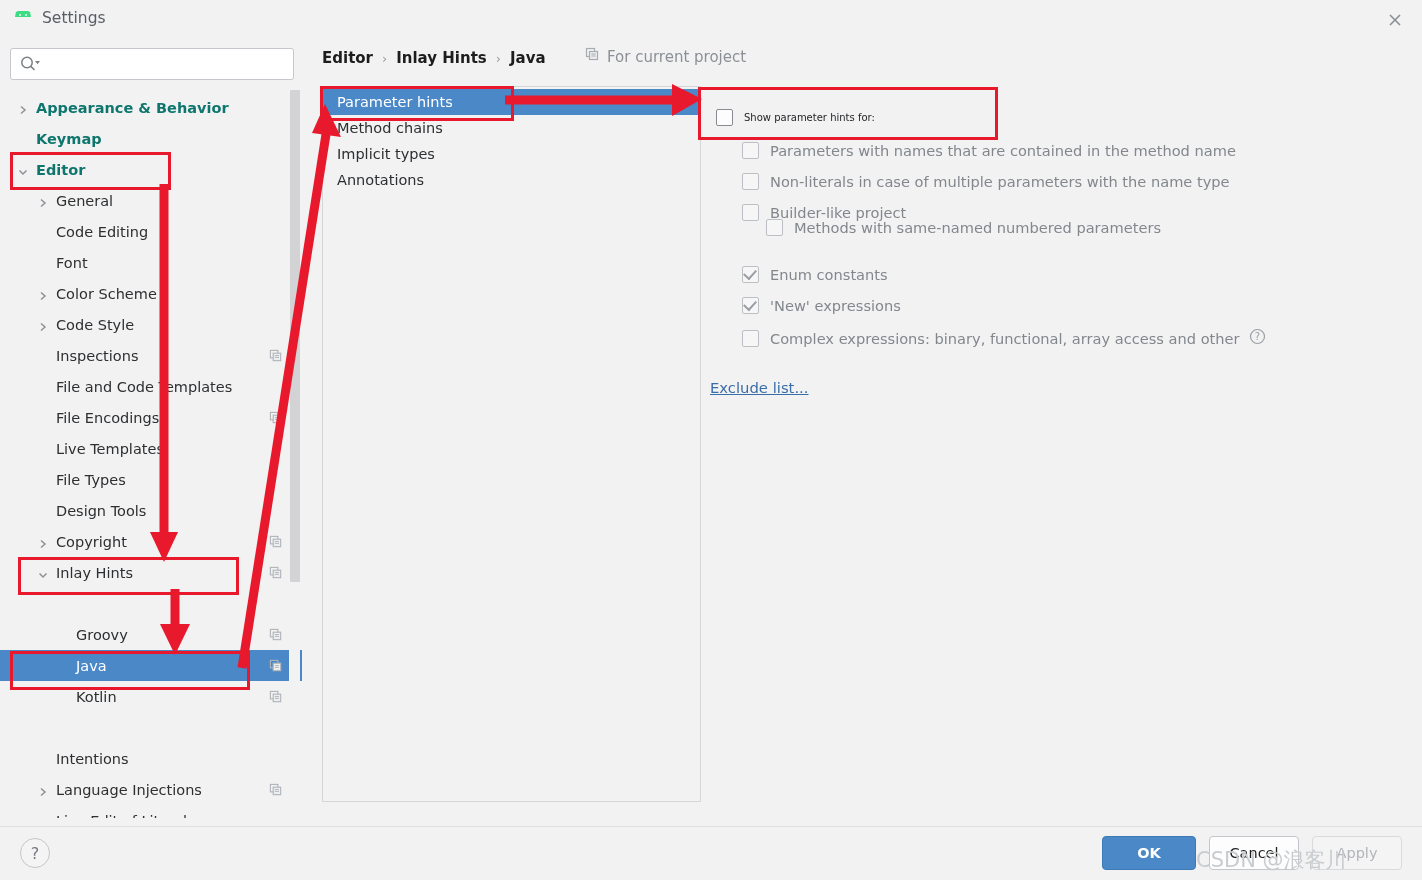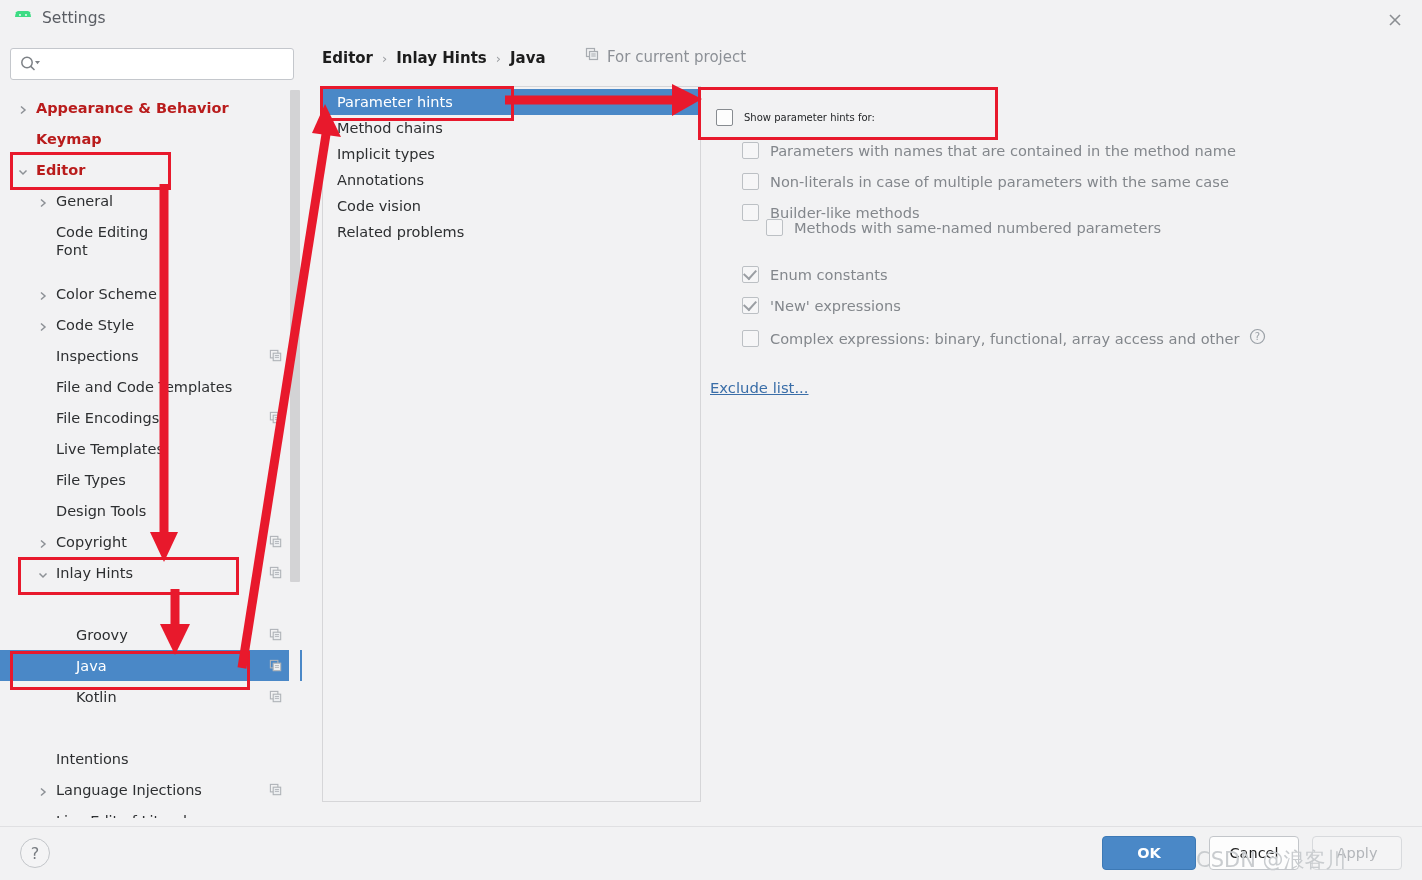--- a/index.html
+++ b/index.html
@@ -50,21 +50,21 @@
     display:flex;align-items:center;
     cursor:default;
   }
   .tree-row .chev{
     position:absolute;width:14px;height:14px;
   }
   .tree-row .lbl{
     position:absolute;white-space:nowrap;
     font-size:14.5px;color:#2d2f31;
   }
-  .tree-row.bold .lbl{font-weight:bold;color:#b91c1c;}
+  .tree-row.bold .lbl{font-weight:bold;color:#0f766e;}
   .tree-row.sel{background:#4a88c7;}
   .tree-row.sel .lbl{color:#ffffff;}
   .scope-icon{
     position:absolute;left:269px;width:14px;height:14px;
   }
   
   .sb-track{
     position:absolute;left:289px;top:90px;width:11px;height:610px;
     background:#f2f2f3;
   }
@@ -217,21 +217,21 @@
     </div>
     <div class="tree-row" style="top: 97px;">
       <span class="chev" style="left: 38px; top: 10px;"><svg width="10" height="10" viewBox="0 0 10 10">
           <polyline points="3,1.5 7,5 3,8.5" fill="none" stroke="#8d9196" stroke-width="1.5"></polyline>
         </svg></span>
       <span class="lbl" style="left: 56px;">General</span>
     </div>
     <div class="tree-row" style="top: 128px;">
       <span class="lbl" style="left: 56px;">Code Editing</span>
     </div>
-    <div class="tree-row" style="top: 146px;">
+    <div class="tree-row" style="top: 159px;">
       <span class="lbl" style="left: 56px;">Font</span>
     </div>
     <div class="tree-row" style="top: 190px;">
       <span class="chev" style="left: 38px; top: 10px;"><svg width="10" height="10" viewBox="0 0 10 10">
           <polyline points="3,1.5 7,5 3,8.5" fill="none" stroke="#8d9196" stroke-width="1.5"></polyline>
         </svg></span>
       <span class="lbl" style="left: 56px;">Color Scheme</span>
     </div>
     <div class="tree-row" style="top: 221px;">
       <span class="chev" style="left: 38px; top: 10px;"><svg width="10" height="10" viewBox="0 0 10 10">
@@ -367,44 +367,38 @@
     </div>
     <div class="list-row" style="top: 28px;">
       <span>Method chains</span>
     </div>
     <div class="list-row" style="top: 54px;">
       <span>Implicit types</span>
     </div>
     <div class="list-row" style="top: 80px;">
       <span>Annotations</span>
     </div>
-    <div class="list-row" style="top: 106px;">
-      <span>Code vision</span>
-    </div>
-    <div class="list-row" style="top: 132px;">
-      <span>Related problems</span>
-    </div>
   </div>
 
 <div class="optpanel">
     <div class="opt-row root" style="left: 10px; top: 14px;">
       <span class="cb"></span>
       <span class="lbl">Show parameter hints for:</span>
     </div>
     <div class="opt-row sub" style="left: 36px; top: 47px;">
       <span class="cb dis"></span>
       <span class="lbl">Parameters with names that are contained in the method name</span>
     </div>
     <div class="opt-row sub" style="left: 36px; top: 78px;">
       <span class="cb dis"></span>
-      <span class="lbl">Non-literals in case of multiple parameters with the same case</span>
+      <span class="lbl">Non-literals in case of multiple parameters with the name type</span>
     </div>
     <div class="opt-row sub" style="left: 36px; top: 109px;">
       <span class="cb dis"></span>
-      <span class="lbl">Builder-like methods</span>
+      <span class="lbl">Builder-like project</span>
     </div>
     <div class="opt-row sub" style="left: 36px; top: 124px; margin-left: 24px;">
       <span class="cb dis"></span>
       <span class="lbl">Methods with same-named numbered parameters</span>
     </div>
     <div class="opt-row sub" style="left: 36px; top: 171px;">
       <span class="cb dis on"></span>
       <span class="lbl">Enum constants</span>
     </div>
     <div class="opt-row sub" style="left: 36px; top: 202px;">

